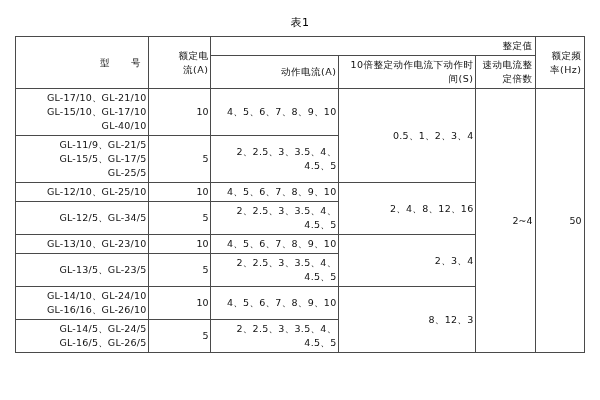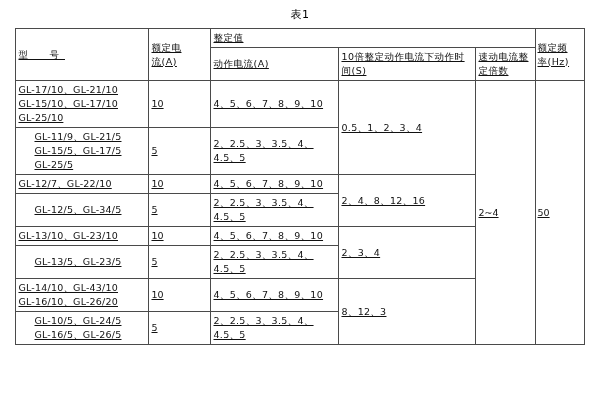--- a/index.html
+++ b/index.html
@@ -20,38 +20,38 @@
     height: 400px;
     box-sizing: border-box;
   }
   .caption {
     text-align: center;
     font-size: 11px;
     line-height: 14px;
     padding-top: 8px;
     padding-bottom: 6px;
     letter-spacing: 0.5px;
+    margin-top: 8px;
   }
   table.spec {
     border-collapse: collapse;
     margin: 0 auto;
     width: 568px;
     table-layout: fixed;
     background: #fff;
   }
   table.spec td, table.spec th {
     border: 1px solid #4a4a4a;
     font-weight: normal;
     font-size: 9.5px;
     line-height: 14px;
-    text-align: left;
+    text-align: right;
     vertical-align: middle;
     padding: 2px 2px;
     color: #111;
-    text-decoration: underline;
   }
   
   .hdr {
     font-size: 9.5px;
     line-height: 13px;
     letter-spacing: 0.5px;
   }
   .hdr-model {
     letter-spacing: 6px;
     font-size: 10.5px;
@@ -109,40 +109,40 @@
         <th class="hdr">动作电流(A)</th>
         <th class="hdr">10倍整定动作电流下动作时间(S)</th>
         <th class="hdr">速动电流整定倍数</th>
       </tr>
     </thead>
     <tbody id="table-body">
     <tr>
           <td class="cell-model">
             <div class="nowrap">GL-17/10、GL-21/10</div>
             <div class="nowrap">GL-15/10、GL-17/10</div>
-            <div class="nowrap">GL-25/10</div>
+            <div class="nowrap">GL-40/10</div>
           </td>
           <td class="cell-center">10</td>
           <td class="cell-cur">4、5、6、7、8、9、10</td>
           <td class="cell-cur" rowspan="2">0.5、1、2、3、4</td>
           <td rowspan="8">2~4</td>
           <td rowspan="8">50</td>
         </tr>
         <tr>
           <td class="cell-model indent">
             <div class="nowrap">GL-11/9、GL-21/5</div>
             <div class="nowrap">GL-15/5、GL-17/5</div>
             <div class="nowrap">GL-25/5</div>
           </td>
           <td class="cell-center">5</td>
           <td class="cell-cur">2、2.5、3、3.5、4、4.5、5</td>
         </tr>
         <tr>
           <td class="cell-model">
-            <div class="nowrap">GL-12/7、GL-22/10</div>
+            <div class="nowrap">GL-12/10、GL-25/10</div>
           </td>
           <td class="cell-center">10</td>
           <td class="cell-cur">4、5、6、7、8、9、10</td>
           <td class="cell-cur" rowspan="2">2、4、8、12、16</td>
         </tr>
         <tr>
           <td class="cell-model indent">
             <div class="nowrap">GL-12/5、GL-34/5</div>
           </td>
           <td class="cell-center">5</td>
@@ -158,30 +158,30 @@
         </tr>
         <tr>
           <td class="cell-model indent">
             <div class="nowrap">GL-13/5、GL-23/5</div>
           </td>
           <td class="cell-center">5</td>
           <td class="cell-cur">2、2.5、3、3.5、4、4.5、5</td>
         </tr>
         <tr>
           <td class="cell-model">
-            <div class="nowrap">GL-14/10、GL-43/10</div>
-            <div class="nowrap">GL-16/10、GL-26/20</div>
+            <div class="nowrap">GL-14/10、GL-24/10</div>
+            <div class="nowrap">GL-16/16、GL-26/10</div>
           </td>
           <td class="cell-center">10</td>
           <td class="cell-cur">4、5、6、7、8、9、10</td>
           <td class="cell-cur" rowspan="2">8、12、3</td>
         </tr>
         <tr>
           <td class="cell-model indent">
-            <div class="nowrap">GL-10/5、GL-24/5</div>
+            <div class="nowrap">GL-14/5、GL-24/5</div>
             <div class="nowrap">GL-16/5、GL-26/5</div>
           </td>
           <td class="cell-center">5</td>
           <td class="cell-cur">2、2.5、3、3.5、4、4.5、5</td>
         </tr>
       </tbody>
   </table>
 
 </div>
 

